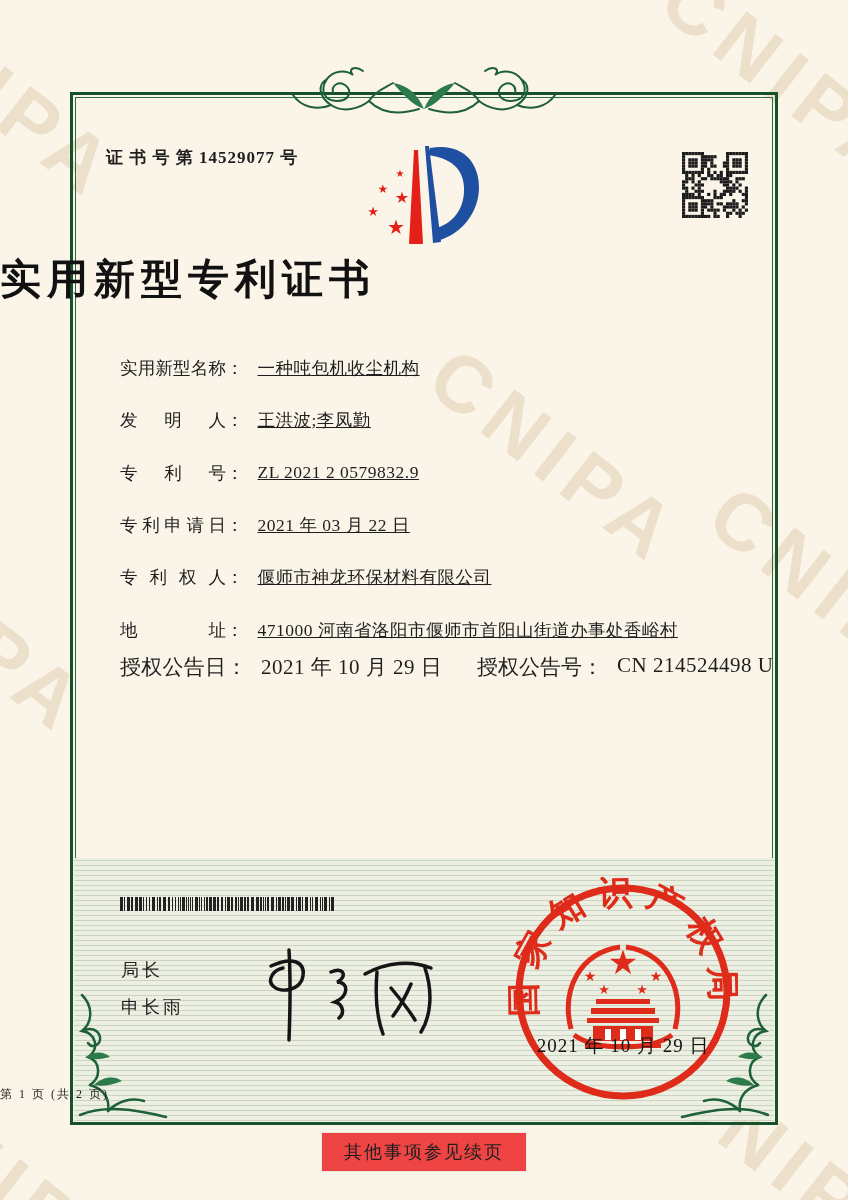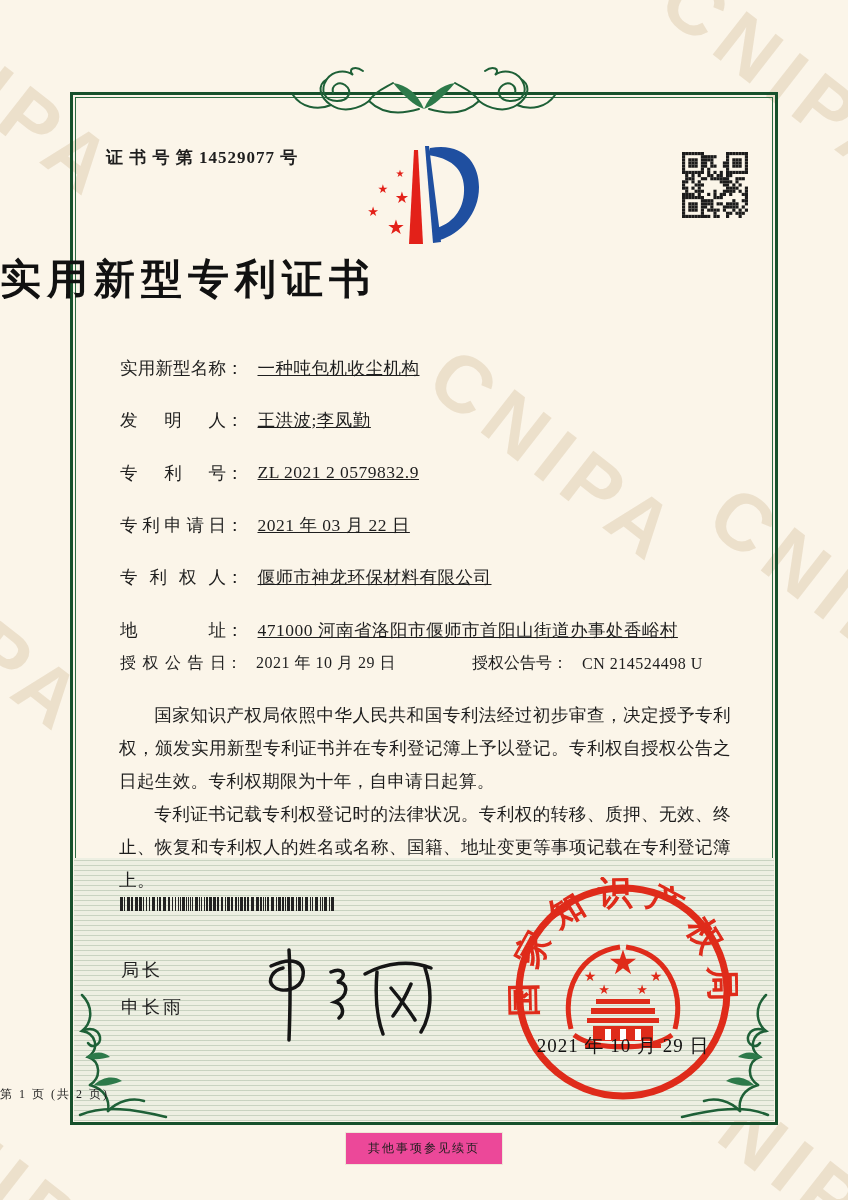--- a/index.html
+++ b/index.html
@@ -23,36 +23,36 @@
   .cert-no{left:106px;top:146px;font-size:17px;letter-spacing:1px;font-weight:bold;}
   .logo{left:352px;top:142px;}
   .qr{left:682px;top:152px;}
   .title{left:0;right:0;top:252px;text-align:left;font-size:41px;font-weight:bold;
          letter-spacing:6px;color:#111;}
   .fields{left:120px;top:342px;width:620px;}
   .frow{height:52.3px;display:flex;align-items:center;font-size:17.5px;}
   .flabel{display:inline-block;width:106px;text-align:justify;text-align-last:justify;}
   .fcolon{display:inline-block;}
   .fvalue{margin-left:14px;letter-spacing:0.5px;text-decoration:underline;}
-  .grant-row{left:120px;top:653px;display:flex;align-items:center;font-size:16px;}
+  .grant-row{left:120px;top:653px;display:flex;font-size:21px;}
   .gvalue{margin-left:14px;width:216px;letter-spacing:0.5px;}
   .gvalue2{margin-left:14px;letter-spacing:0.5px;}
   .body-text{left:119px;top:699px;width:612px;font-size:17.6px;line-height:33px;
       text-align:justify;letter-spacing:0.3px;}
   .body-text p{margin:0;text-indent:2em;}
   .barcode{left:120px;top:897px;}
   .signer{left:121px;top:952px;font-size:18px;letter-spacing:3px;line-height:37px;}
   .sig-svg{left:253px;top:944px;}
   .seal-svg{left:508px;top:877px;}
   .seal-date{left:508px;top:1033px;width:230px;text-align:center;font-size:19px;
       letter-spacing:1px;color:#131313;z-index:3;}
   .page-no{left:0;right:0;top:1086px;font-size:12px;letter-spacing:2px;}
   .note{left:0;right:0;top:1132px;text-align:center;}
-  .note span{display:inline-block;background:#ec4899;border:1px solid #eee6d6;
-      padding:7px 22px;font-size:12px;letter-spacing:2px;}
+  .note span{display:inline-block;background:#ef4444;border:1px solid #eee6d6;
+      padding:7px 22px;font-size:18px;letter-spacing:2px;}
   .orn-top{left:289px;top:63px;}
   .orn-bl{left:74px;top:993px;}
   .orn-br{left:634px;top:993px;transform:scaleX(-1);}
 </style>
 </head>
 <body>
 
 <div class="page">
 
   <div class="wm wm1">CNIPA</div>
@@ -392,24 +392,20 @@
 
   <div class="abs grant-row">
     <span class="flabel">授权公告日</span>
       <span class="fcolon">：</span>
     <span class="gvalue">2021 年 10 月 29 日</span>
     <span>授权公告号</span>
       <span class="fcolon">：</span>
     <span class="gvalue2">CN 214524498 U</span>
   </div>
 
-  <div class="abs body-text">
-    <p>国家知识产权局依照中华人民共和国专利法经过初步审查，决定授予专利权，颁发实用新型专利证书并在专利登记簿上予以登记。专利权自授权公告之日起生效。专利权期限为十年，自申请日起算。</p>
-    <p>专利证书记载专利权登记时的法律状况。专利权的转移、质押、无效、终止、恢复和专利权人的姓名或名称、国籍、地址变更等事项记载在专利登记簿上。</p>
-  </div>
 
   <svg class="abs barcode" id="barcode" width="216" height="14">
       <rect x="0" y="0" width="3" height="14" fill="#222222"></rect>
       <rect x="4" y="0" width="1" height="14" fill="#222222"></rect>
       <rect x="7" y="0" width="3" height="14" fill="#222222"></rect>
       <rect x="11" y="0" width="2" height="14" fill="#222222"></rect>
       <rect x="15" y="0" width="3" height="14" fill="#222222"></rect>
       <rect x="19" y="0" width="3" height="14" fill="#222222"></rect>
       <rect x="23" y="0" width="1" height="14" fill="#222222"></rect>
       <rect x="26" y="0" width="1" height="14" fill="#222222"></rect>

